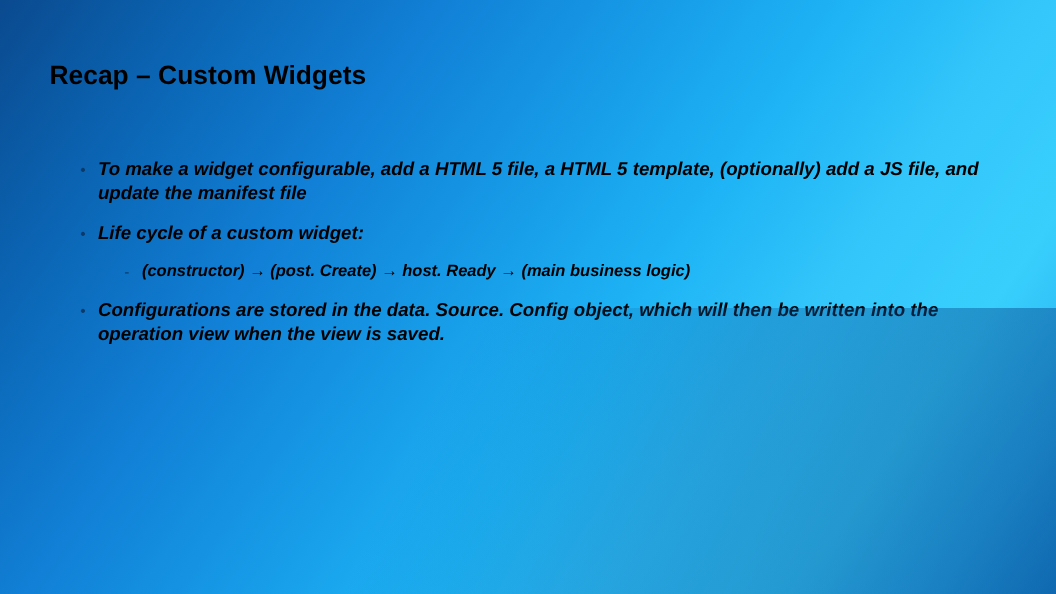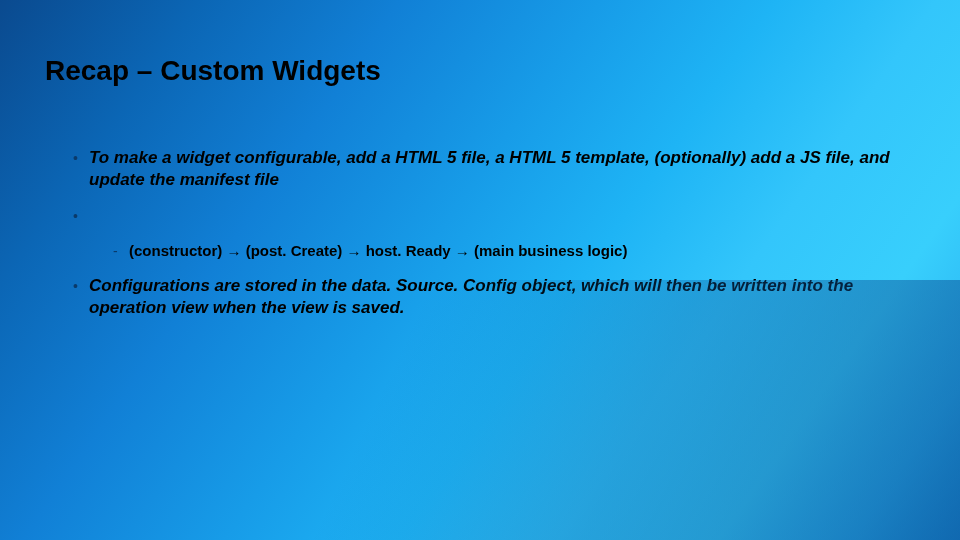--- a/index.html
+++ b/index.html
@@ -34,21 +34,21 @@
     position: absolute;
     left: 0; right: 0; bottom: 0;
     height: 260px;
     background: linear-gradient(115deg,
       rgba(0,0,0,0) 40%,
       rgba(10,90,160,0.35) 65%,
       rgba(8,70,140,0.55) 100%);
     pointer-events: none;
   }
   .title {
-    font-size: 28px;
+    font-size: 24px;
     font-weight: bold;
     color: #000;
     margin: 0 0 60px 0;
   }
   .content {
     margin-left: 28px;
   }
   .bullet {
     display: flex;
     align-items: flex-start;
@@ -82,38 +82,40 @@
     flex: 0 0 16px;
   }
   .sub-text {
     font-size: 15px;
     font-weight: bold;
     color: #000;
     line-height: 20px;
   }
   .arrow {
     font-family: "Segoe UI Symbol","Arial Unicode MS",sans-serif;
+    font-style: italic;
   }
 </style>
 </head>
 <body>
 
 <div class="slide">
 
   <h1 class="title">Recap – Custom Widgets</h1>
 
   <div class="content">
 
     <div class="bullet">
       <span class="bullet-mark">•</span>
       <span class="bullet-text">To make a widget configurable, add a HTML 5 file, a HTML 5 template, (optionally) add a JS file, and update the manifest file</span>
     </div>
 
     <div class="bullet">
       <span class="bullet-mark">•</span>
+      <span class="bullet-text">Life cycle of a custom widget:</span>
     </div>
 
     <div class="sub">
       <span class="sub-mark">-</span>
       <span class="sub-text arrow">(constructor) → (post. Create) → host. Ready → (main business logic)</span>
     </div>
 
     <div class="bullet">
       <span class="bullet-mark">•</span>
       <span class="bullet-text">Configurations are stored in the data. Source. Config object, which will then be written into the operation view when the view is saved.</span>

